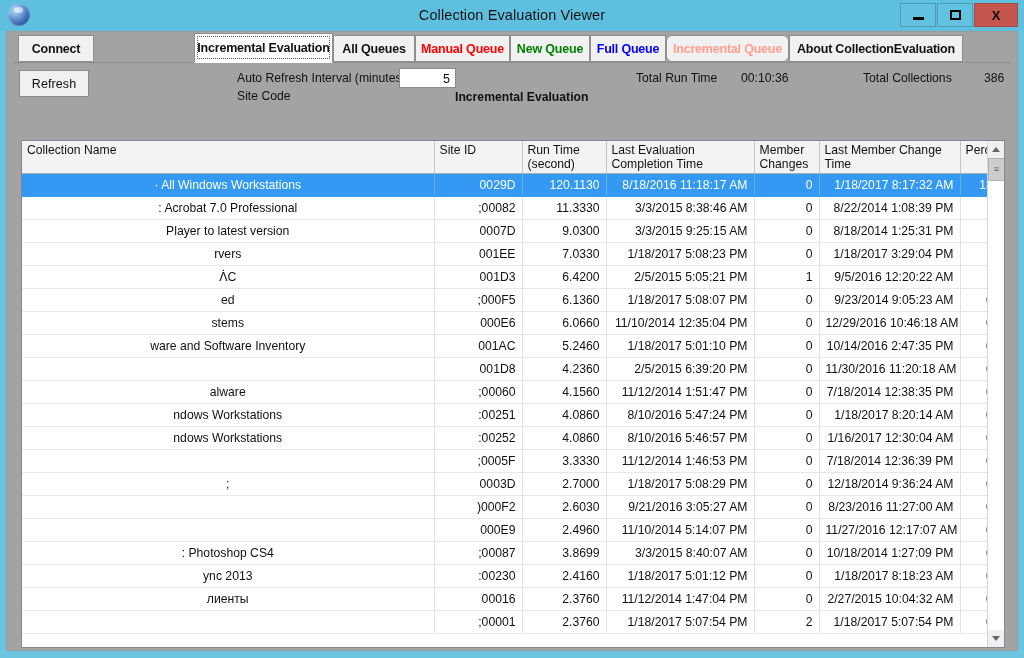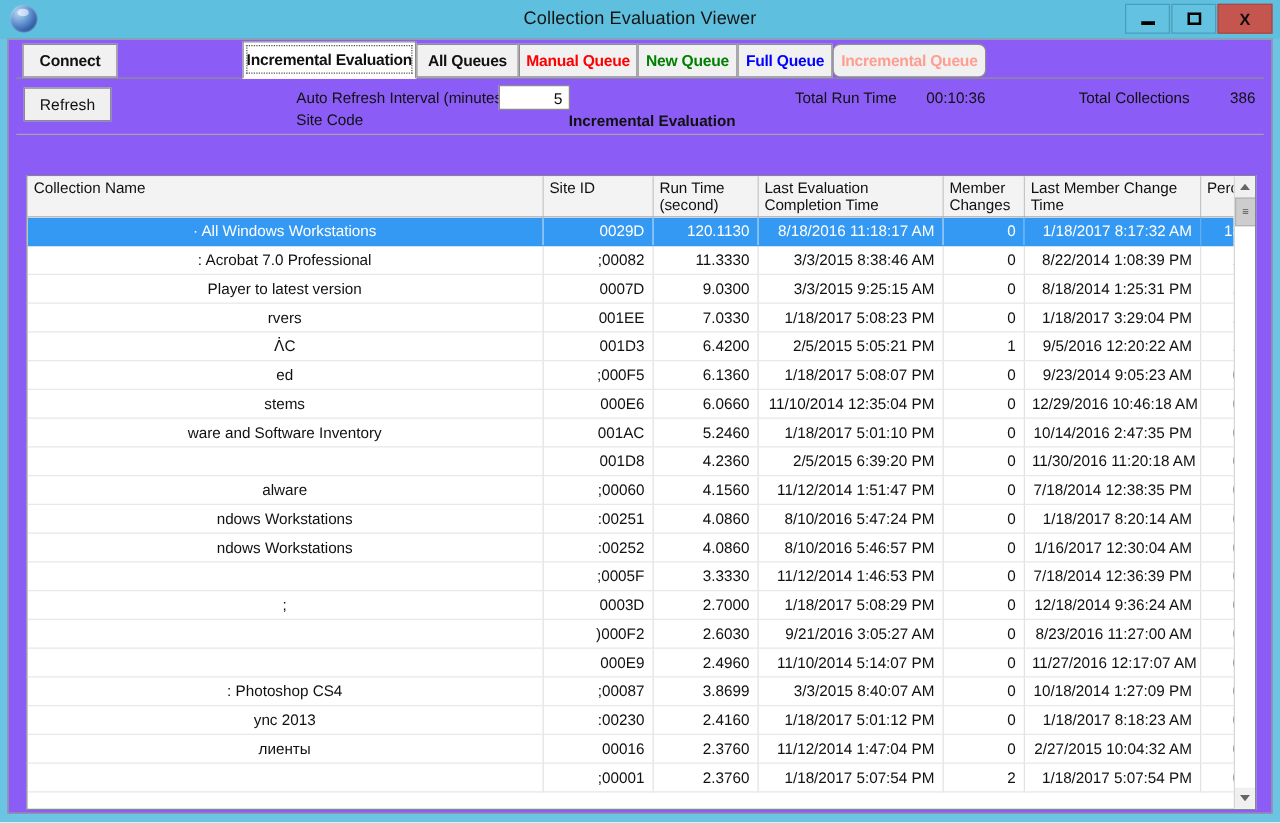--- a/index.html
+++ b/index.html
@@ -94,21 +94,21 @@
     border: 2px solid #000;
     box-sizing: border-box;
   }
 
   
   .client {
     position: absolute;
     left: 6px; top: 31px;
     width: 1012px;
     height: 620px;
-    background: #8b5cf6;
+    background: #a3a3a3;
     border: 1px solid #9b9b9b;
     box-sizing: border-box;
     overflow: hidden;
   }
 
   
   .tabstrip {
     position: relative;
     height: 28px;
     margin: 3px 0 0 6px;
@@ -331,20 +331,23 @@
           <span>Manual Queue</span>
         </div>
         <div class="tab" style="left: 497px; width: 80px; color: rgb(0, 128, 0);">
           <span>New Queue</span>
         </div>
         <div class="tab" style="left: 577px; width: 76px; color: rgb(0, 0, 255);">
           <span>Full Queue</span>
         </div>
         <div class="tab" style="left: 653px; width: 123px; color: rgb(255, 157, 143); border-radius: 6px;">
           <span>Incremental Queue</span>
+        </div>
+        <div class="tab" style="left: 776px; width: 174px; color: rgb(17, 17, 17);">
+          <span>About CollectionEvaluation</span>
         </div>
       </div>
 
     <div class="toolbar">
       <div class="btn" style="left:6px; top:7px; width:70px; height:27px;">Refresh</div>
       <div class="lbl" style="left:224px; top:8px;">Auto Refresh Interval (minutes)</div>
       <div class="lbl" style="left:224px; top:26px;">Site Code</div>
       <input class="numinput" style="left: 386px; top: 5px; width: 57px; height: 20px;" value="5">
       <div class="lbl bold" style="left:442px; top:27px;">Incremental Evaluation</div>
       <div class="lbl" style="left:623px; top:8px;">Total Run Time</div>

